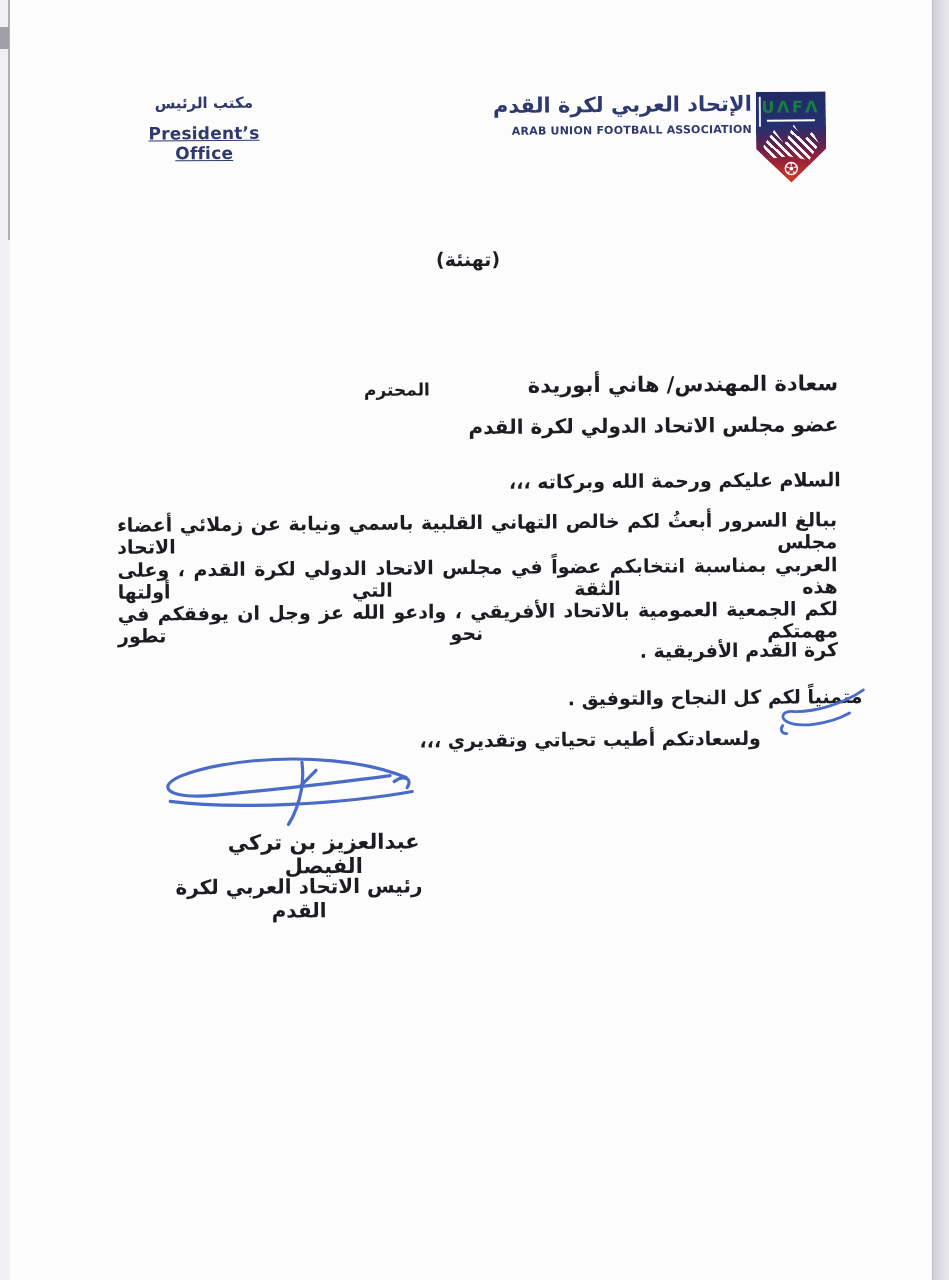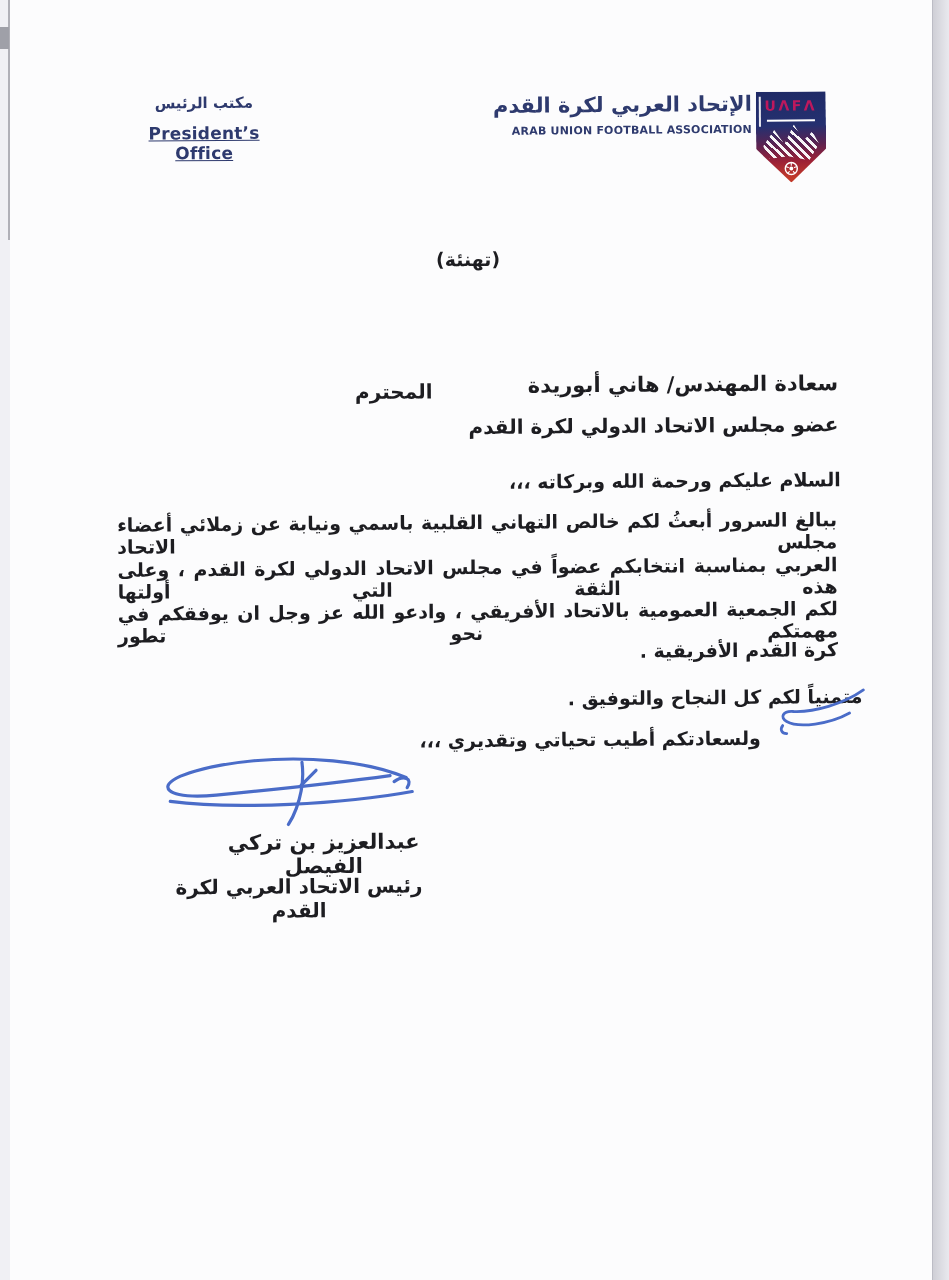--- a/index.html
+++ b/index.html
@@ -33,34 +33,34 @@
   
   .logo-ar { right:194px; top:94px; font-size:21px; text-align:right; }
   .logo-en { right:194px; top:125px; font-size:11px; letter-spacing:.2px; }
   .badge { left:759px; top:94px; width:70px; height:91px; }
   .shield {
     position:absolute; inset:0;
     clip-path:polygon(0 0,100% 0,100% 63%,50% 100%,0 63%);
     background:linear-gradient(178deg,#1f2a66 0%,#253070 38%,#5c2250 58%,#9c2136 76%,#c23a2a 94%);
   }
   .uafa-text { position:absolute; top:6px; left:0; width:100%; text-align:center;
-    color:#be185d; font-size:14px; font-weight:700; letter-spacing:2.5px; }
+    color:#15803d; font-size:16px; font-weight:700; letter-spacing:2.5px; }
   .uafa-underline { position:absolute; top:28px; left:11px; width:48px; height:1.5px; background:#fff; }
   .badge-accent { position:absolute; left:3px; top:5px; width:2px; height:30px; background:rgba(255,255,255,.9); }
   .stripes { position:absolute; left:7px; right:7px; top:33px; bottom:22px;
     background:repeating-linear-gradient(45deg, rgba(255,255,255,0) 0 3.2px, #fff 3.2px 6px);
     clip-path:polygon(0% 60%,20% 15%,38% 55%,55% 0%,72% 45%,88% 20%,100% 55%,82% 100%,45% 88%,12% 95%);
     opacity:.95;
   }
   .ball { position:absolute; left:50%; transform:translateX(-50%); bottom:6px; width:16px; height:16px; }
 
   
   .subject { left:380px; top:248px; width:180px; text-align:center; font-size:19px; }
   .recipient-name { right:110px; top:374px; font-size:21px; }
-  .honorific { left:356px; top:379px; font-size:20px; }
+  .honorific { left:365px; top:379px; font-size:17px; }
   .recipient-title { right:110px; top:415px; font-size:20px; }
   .greeting { right:108px; top:471px; font-size:19px; }
   .bodyline { left:117px; width:720px; font-size:19px; text-align:justify; text-align-last:justify; }
   .l1 { top:511px; } .l2 { top:556px; } .l3 { top:600px; }
   .l4 { right:112px; top:641px; font-size:19px; }
   .wish { right:88px; top:688px; font-size:19px; }
   .closing { right:190px; top:729px; font-size:19px; }
   .sig-name  { left:190px; top:829px; width:262px; text-align:center; font-size:21px; }
   .sig-title { left:165px; top:873px; width:262px; text-align:center; font-size:20px; }
 

